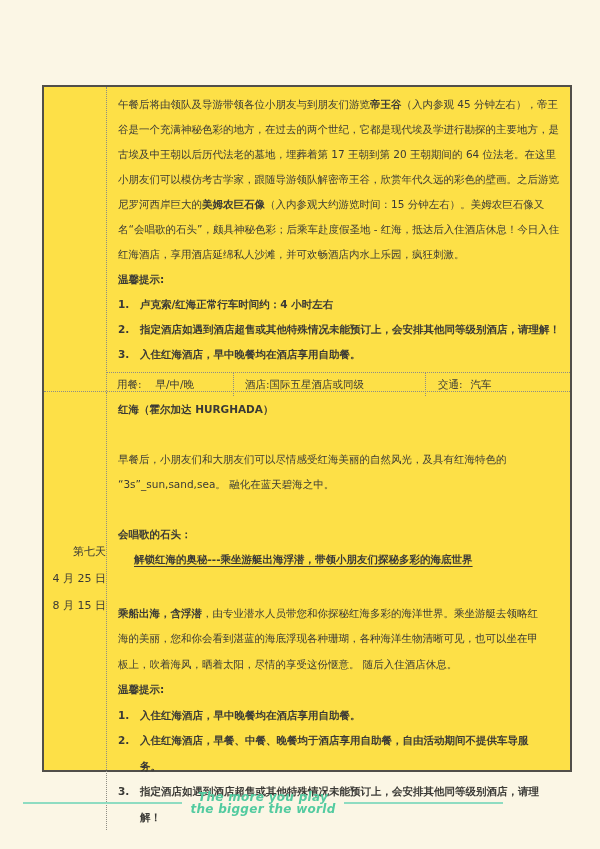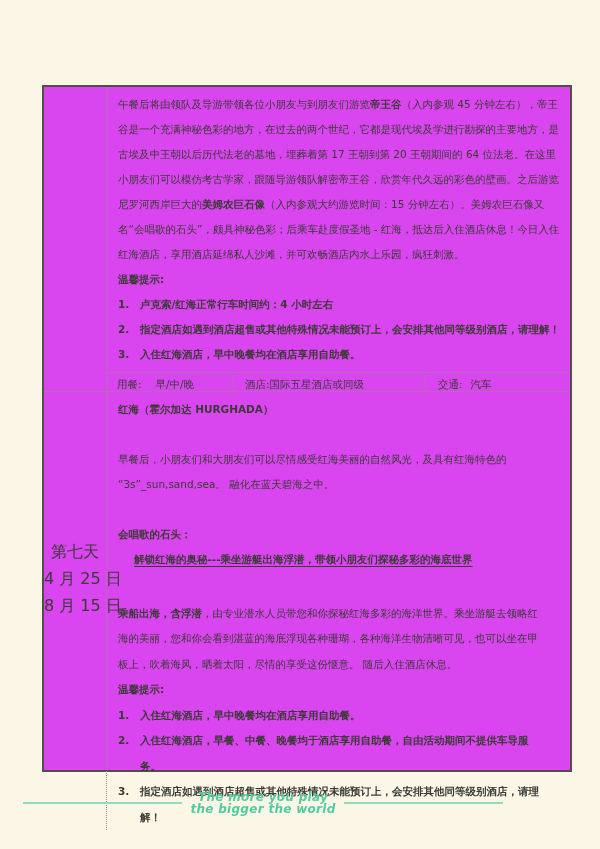--- a/index.html
+++ b/index.html
@@ -9,35 +9,35 @@
     font-family:"DejaVu Sans","Liberation Sans",sans-serif;
     color:#3b3a36;
     position:relative;
     overflow:hidden;
   }
   .doc-table {
     position:absolute; left:42px; top:85px;
     width:530px; height:687px;
     box-sizing:border-box;
     border:2px solid #514f49;
-    background:#d946ef;
+    background:#fde047;
     display:flex; flex-direction:column;
   }
   .block { display:flex; min-width:0; }
   .block-a { height:304px; flex:0 0 304px; border-bottom:1px dotted #8f8d85; }
   .block-b { flex:1; }
   .date-cell {
     flex:0 0 63px; width:63px;
     border-right:1px dotted #8f8d85;
     box-sizing:border-box;
   }
   .dates {
     padding-top:146px;
-    text-align:center;
-    font-size:16px; line-height:27px;
+    text-align:right;
+    font-size:11px; line-height:27px;
     white-space:nowrap;
   }
   .right-pane { flex:1; display:flex; flex-direction:column; min-width:0; }
   .content { font-size:10.5px; }
   .content-a { height:280px; flex:0 0 280px; padding:5px 10px 0 11px; line-height:25px; overflow:hidden; box-sizing:content-box; }
   .content-b { flex:1; padding:5px 26px 0 11px; line-height:25.5px; overflow:hidden; }
   p { margin:0; }
   .bold { font-weight:bold; }
   .mb24 { margin-bottom:24px; }
   .mb28 { margin-bottom:28px; }

